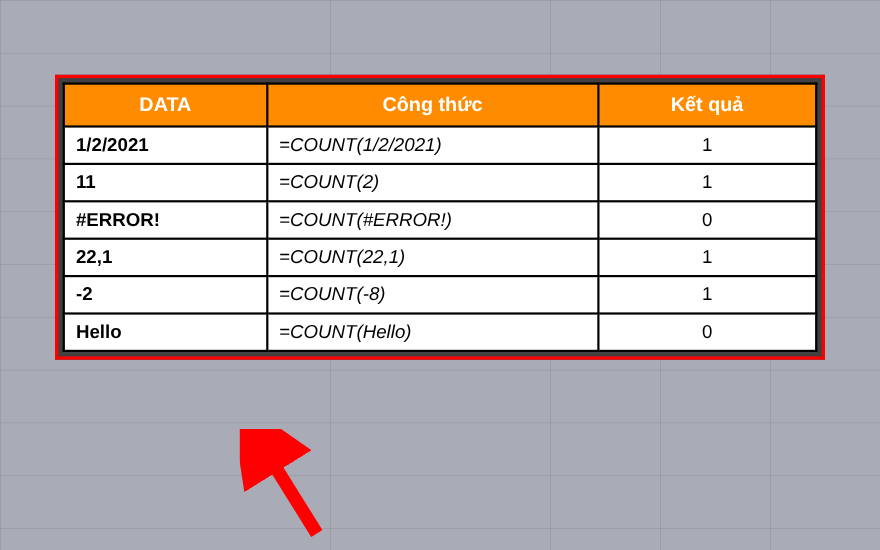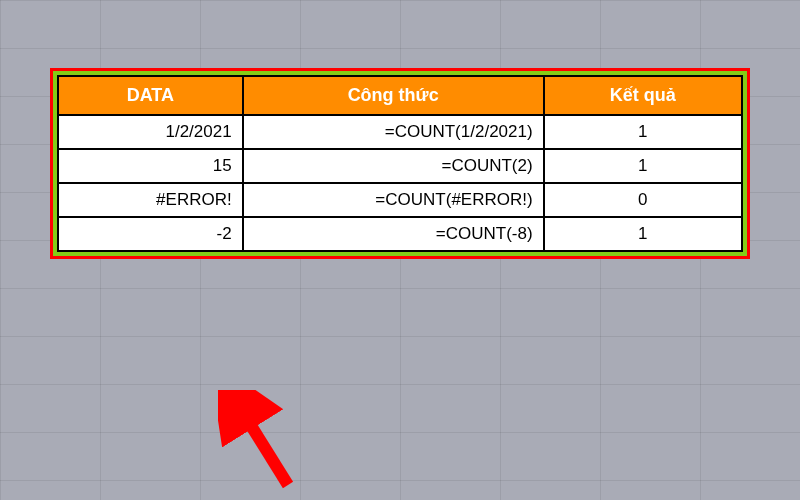--- a/index.html
+++ b/index.html
@@ -18,21 +18,21 @@
       background-image:
         linear-gradient(to right, rgba(0,0,0,0.08) 1px, transparent 1px),
         linear-gradient(to bottom, rgba(0,0,0,0.08) 1px, transparent 1px);
       background-size: 100px 48px;
     }
     .outer-frame {
       position: absolute;
       left: 50px;
       top: 68px;
       width: 700px;
-      background: #84cc16;
+      background: #404040;
       border: 3px solid #ff0000;
       padding: 4px;
     }
     table {
       width: 100%;
       border-collapse: collapse;
       table-layout: fixed;
     }
     th {
       background: #ff8c00;
@@ -44,22 +44,22 @@
       text-align: center;
     }
     td {
       border: 2px solid #000;
       padding: 6px 10px;
       font-size: 17px;
       color: #000;
       background: #fff;
       height: 32px;
     }
-    td.col-data { text-align: right; }
-    td.col-formula { text-align: right; }
+    td.col-data { text-align: left; font-weight: bold; }
+    td.col-formula { text-align: left; font-style: italic; }
     td.col-result { text-align: center; }
     col.c1 { width: 27%; }
     col.c2 { width: 44%; }
     col.c3 { width: 29%; }
     .arrow {
       position: absolute;
       left: 218px;
       top: 390px;
       pointer-events: none;
     }
@@ -83,33 +83,43 @@
         <th>Kết quả</th>
       </tr>
     </thead>
     <tbody>
       <tr>
         <td class="col-data">1/2/2021</td>
         <td class="col-formula">=COUNT(1/2/2021)</td>
         <td class="col-result">1</td>
       </tr>
       <tr>
-        <td class="col-data">15</td>
+        <td class="col-data">11</td>
         <td class="col-formula">=COUNT(2)</td>
         <td class="col-result">1</td>
       </tr>
       <tr>
         <td class="col-data">#ERROR!</td>
         <td class="col-formula">=COUNT(#ERROR!)</td>
         <td class="col-result">0</td>
       </tr>
       <tr>
+        <td class="col-data">22,1</td>
+        <td class="col-formula">=COUNT(22,1)</td>
+        <td class="col-result">1</td>
+      </tr>
+      <tr>
         <td class="col-data">-2</td>
         <td class="col-formula">=COUNT(-8)</td>
         <td class="col-result">1</td>
+      </tr>
+      <tr>
+        <td class="col-data">Hello</td>
+        <td class="col-formula">=COUNT(Hello)</td>
+        <td class="col-result">0</td>
       </tr>
     </tbody>
   </table>
 </div>
 
 <svg class="arrow" width="110" height="110">
   <defs>
     <marker id="ah" markerWidth="8" markerHeight="8" refX="2" refY="3" orient="auto">
       <path d="M0,0 L0,6 L7,3 Z" fill="#ff0000"></path>
     </marker>

